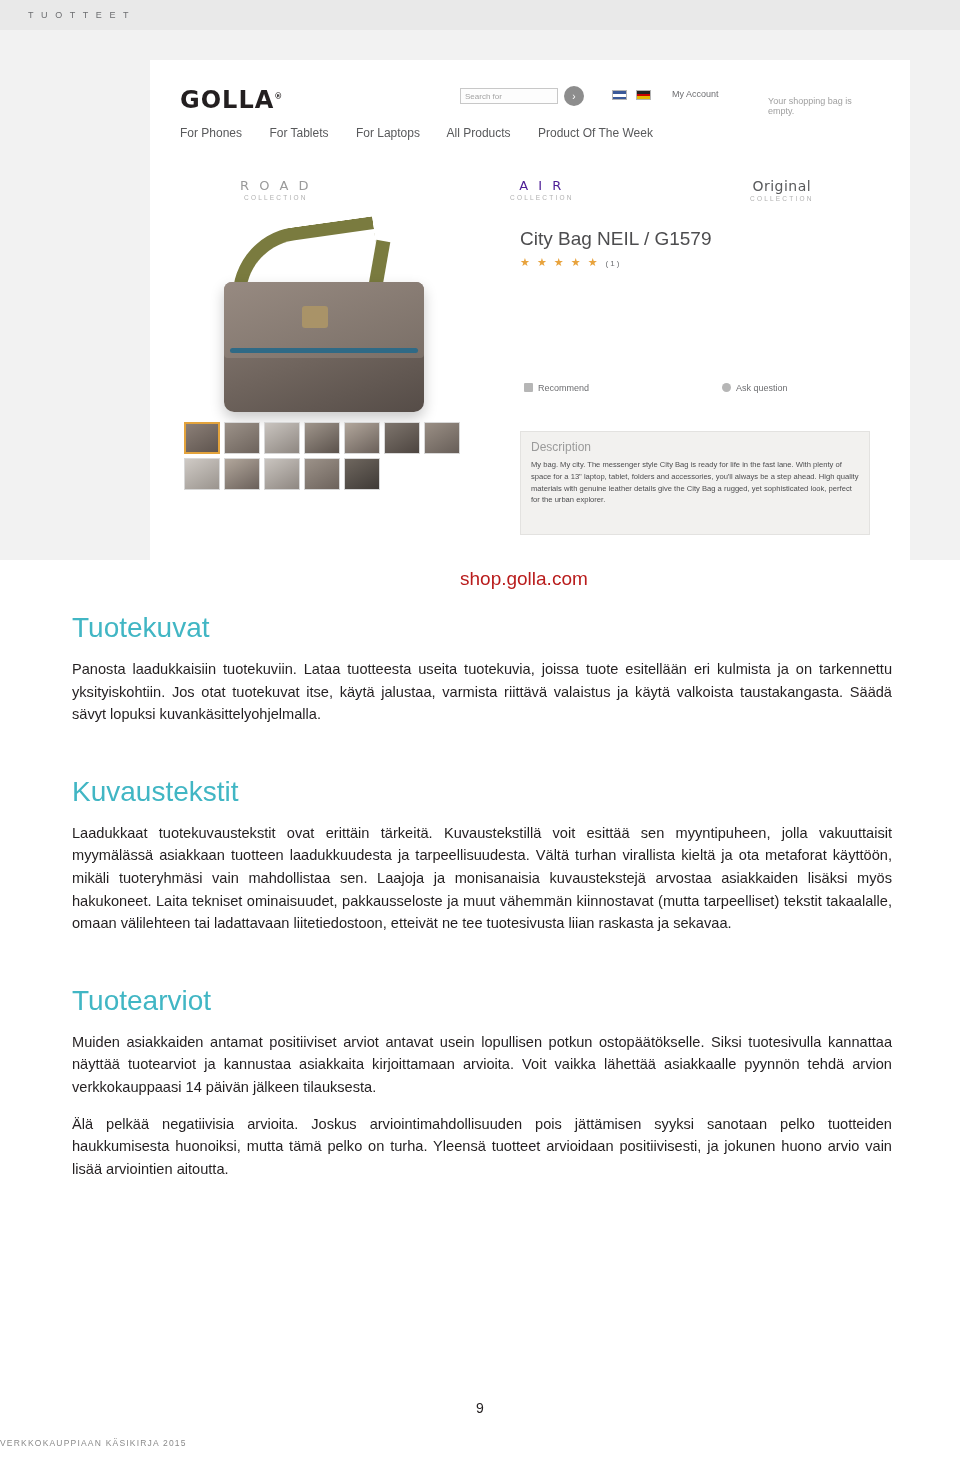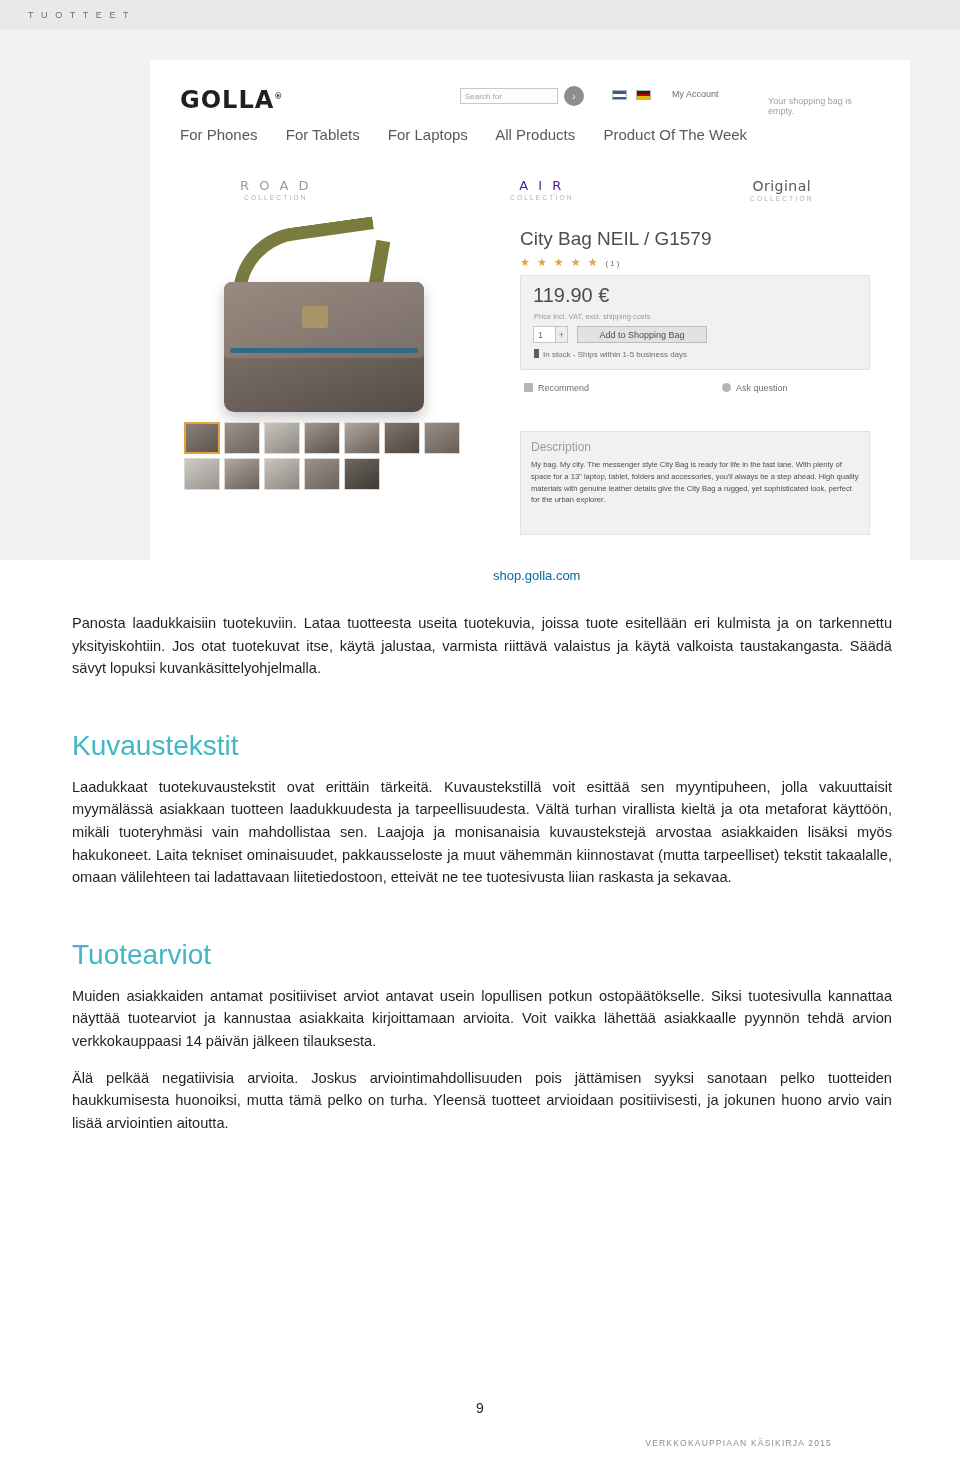--- a/index.html
+++ b/index.html
@@ -55,21 +55,21 @@
   .g-flag {
     position:absolute; top:8px; width:15px; height:10px; border:1px solid #b4b4b4;
   }
   .g-flag.uk { left:432px; background:
      linear-gradient(to bottom,#3b5998 0 100%); }
   .g-flag.uk::after{ content:""; position:absolute; left:0; top:3px; width:13px;height:3px;background:#fff;}
   .g-flag.de { left:456px; background:linear-gradient(to bottom,#222 0 33%, #c00 33% 66%, #e3b800 66% 100%); }
   .g-acct { position:absolute; left:492px; top:7px; font-size:9px; color:#6d6e71; }
   .g-bag { position:absolute; left:588px; top:14px; font-size:9px; color:#a0a0a0; }
 
-  .g-nav { position:absolute; left:30px; top:66px; font-size:15px; color:#58595b; }
+  .g-nav { position:absolute; left:30px; top:66px; font-size:12px; color:#58595b; }
   .g-nav span { margin-right:24px; }
 
   
   .collections { position:absolute; left:30px; top:118px; width:700px; height:36px; }
   .col-road { position:absolute; left:60px; top:0; text-align:center; }
   .col-air  { position:absolute; left:330px; top:0; text-align:center; }
   .col-org  { position:absolute; left:570px; top:0; text-align:center; }
   .col-title { font-size:13px; letter-spacing:3px; color:#9a9a9a; font-family:"DejaVu Sans", sans-serif;}
   .col-sub { font-size:6.5px; letter-spacing:2.2px; color:#b0b0b0; margin-top:1px;}
   .col-air .col-title { color:#4c1d95; }
@@ -175,21 +175,21 @@
   .thumb.b3{background:linear-gradient(150deg,#c9c4bf,#8e8781);}
   .thumb.b4{background:linear-gradient(150deg,#a0968c,#5b524c);}
   .thumb.b5{background:linear-gradient(150deg,#b2a79c,#6a605a);}
   .thumb.b6{background:linear-gradient(150deg,#7e756d,#4d4540);}
   .thumb.b7{background:linear-gradient(150deg,#9a8f85,#675e58);}
   .thumb.b8{background:linear-gradient(150deg,#cfcac5,#9a948e);}
   .thumb.b9{background:linear-gradient(150deg,#6f675f,#3f3a36);}
 
   .caption {
     position:absolute; left:460px; top:568px;
-    font-size:13px; color:#0369a1;margin-left:33px;
+    font-size:19px; color:#b91c1c;
   }
 
   
   .content { position:absolute; left:72px; top:612px; width:820px; }
   h2 {
     font-size:28px; font-weight:400; color:#41b6c4; margin:0 0 14px 0;
     font-family:"Liberation Sans", sans-serif;
   }
   h2.second { margin-top:50px; }
   p {
@@ -198,21 +198,21 @@
   }
   p + p { margin-top:14px; }
 
   
   .pageno {
     position:absolute; left:0; top:1400px; width:960px;
     text-align:center; font-size:14px; color:#231f20;
   }
   .footnote {
     position:absolute; left:0; top:1438px; width:832px;
-    text-align:right; font-size:8.5px; letter-spacing:1.2px; color:#8a8a8a;padding-left:37px;
+    text-align:left; font-size:8.5px; letter-spacing:1.2px; color:#8a8a8a;
   }
 </style>
 </head>
 <body>
 
 <div class="runhead">
   <div class="runhead-text">T U O T T E E T</div>
 </div>
 
 <div class="shot">
@@ -260,28 +260,20 @@
       <div class="bag-flap"></div>
       <div class="bag-zip"></div>
       <div class="bag-logo"></div>
     </div>
 
     <div class="pname">City Bag NEIL / G1579</div>
     <div class="stars">
       <span>★ ★ ★ ★ ★</span><span class="cnt">(1)</span>
     </div>
 
-    <div class="pricebox">
-      <div class="price">119.90 €</div>
-      <div class="pricesub">Price incl. VAT, excl. shipping costs</div>
-      <div class="qty">1</div>
-      <div class="qty-plus">+</div>
-      <div class="addbag">Add to Shopping Bag</div>
-      <div class="stock"><span class="sq"></span><span>In stock - Ships within 1-5 business days</span></div>
-    </div>
 
     <div class="rec"><span class="ico"></span><span>Recommend</span></div>
     <div class="ask"><span class="ico"></span><span>Ask question</span></div>
 
     <div class="descbox">
       <div class="desc-title">Description</div>
       <div class="desc-body">My bag. My city. The messenger style City Bag is ready for life in the fast lane. With plenty of space for a 13" laptop, tablet, folders and accessories, you'll always be a step ahead. High quality materials with genuine leather details give the City Bag a rugged, yet sophisticated look, perfect for the urban explorer.</div>
     </div>
 
     <div class="thumbs">
@@ -303,20 +295,21 @@
       </div>
     </div>
 
   </div>
 </div>
 
 <div class="caption">shop.golla.com</div>
 
 <div class="content">
 
+  <h2>Tuotekuvat</h2>
   <p>Panosta laadukkaisiin tuotekuviin. Lataa tuotteesta useita tuotekuvia, joissa tuote esitellään eri kulmista ja on tarkennettu yksityiskohtiin. Jos otat tuotekuvat itse, käytä jalustaa, varmista riittävä valaistus ja käytä valkoista taustakangasta. Säädä sävyt lopuksi kuvankäsittelyohjelmalla.</p>
 
   <h2 class="second">Kuvaustekstit</h2>
   <p>Laadukkaat tuotekuvaustekstit ovat erittäin tärkeitä. Kuvaustekstillä voit esittää sen myyntipuheen, jolla vakuuttaisit myymälässä asiakkaan tuotteen laadukkuudesta ja tarpeellisuudesta. Vältä turhan virallista kieltä ja ota metaforat käyttöön, mikäli tuoteryhmäsi vain mahdollistaa sen. Laajoja ja monisanaisia kuvaustekstejä arvostaa asiakkaiden lisäksi myös hakukoneet. Laita tekniset ominaisuudet, pakkausseloste ja muut vähemmän kiinnostavat (mutta tarpeelliset) tekstit takaalalle, omaan välilehteen tai ladattavaan liitetiedostoon, etteivät ne tee tuotesivusta liian raskasta ja sekavaa.</p>
 
   <h2 class="second">Tuotearviot</h2>
   <p>Muiden asiakkaiden antamat positiiviset arviot antavat usein lopullisen potkun ostopäätökselle. Siksi tuotesivulla kannattaa näyttää tuotearviot ja kannustaa asiakkaita kirjoittamaan arvioita. Voit vaikka lähettää asiakkaalle pyynnön tehdä arvion verkkokauppaasi 14 päivän jälkeen tilauksesta.</p>
   <p>Älä pelkää negatiivisia arvioita. Joskus arviointimahdollisuuden pois jättämisen syyksi sanotaan pelko tuotteiden haukkumisesta huonoiksi, mutta tämä pelko on turha. Yleensä tuotteet arvioidaan positiivisesti, ja jokunen huono arvio vain lisää arviointien aitoutta.</p>
 
 </div>

